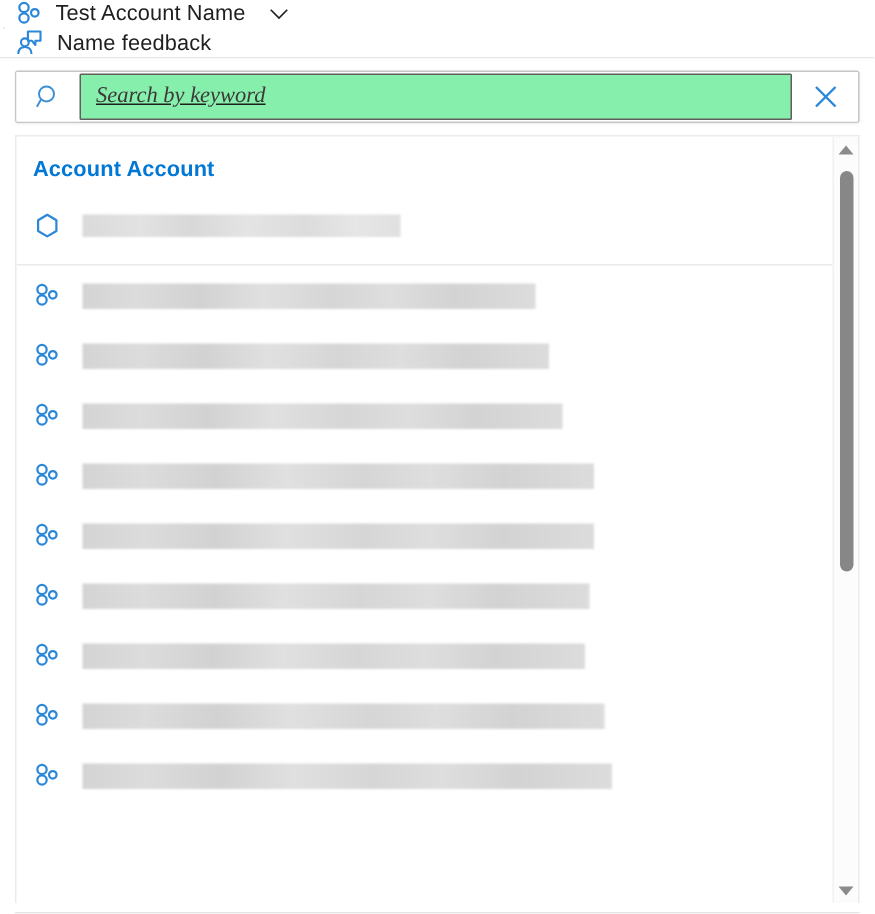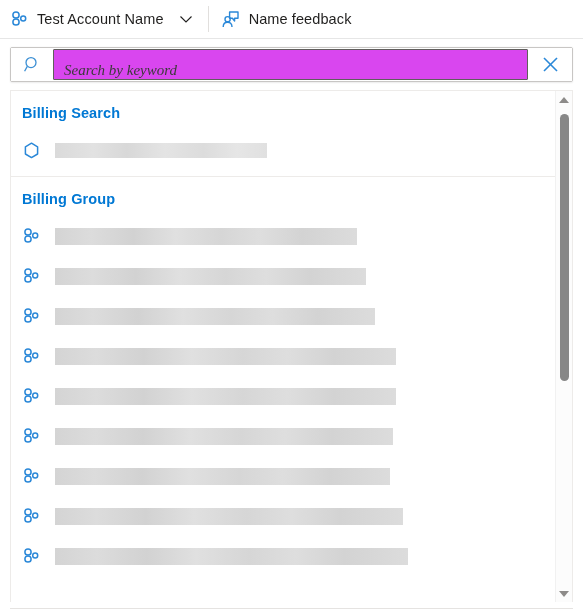--- a/index.html
+++ b/index.html
@@ -13,24 +13,24 @@
     font-family: "Liberation Sans", sans-serif;
     overflow: hidden;
     position: relative;
     color: #201f1e;
   }
 
   
   .cmdbar {
     height: 39px;
     display: flex;
-    align-items: center;
     background: #ffffff;
     border-bottom: 1px solid #e6e6e6;
     box-sizing: border-box;
+    flex-direction: column;
   }
   .cmd-item {
     display: flex;
     align-items: center;
     height: 39px;
     padding: 0 12px 0 10px;
     cursor: default;
     box-sizing: border-box;
   }
   .cmd-label {
@@ -79,22 +79,23 @@
     flex: 0 0 auto;
     background: #fff;
   }
   .search-field {
     flex: 1 1 auto;
     border: 1px solid #605e5c;
     border-radius: 1px;
     margin: 1px 0;
     min-width: 0;
     display: flex;
-    align-items: flex-end;
-    background: #d946ef;
+    align-items: center;
+    background: #86efac;
+    text-decoration: underline;
   }
   .search-field input {
     width: 100%;
     border: 0;
     outline: none;
     font-family: "Liberation Serif", serif;
     font-size: 15px;
     font-style: italic;
     color: #3b3a39;
     padding: 0 10px;
@@ -277,34 +278,33 @@
       </span>
     </div>
   </div>
 </div>
 
 <div class="panel">
 
   <div class="list-viewport">
 
     <div>
-      <div class="group-header">Billing Search</div>
+      <div class="group-header">Account Account</div>
       <div class="row">
         <span class="ricon">
           <svg width="19" height="19" viewBox="0 0 19 19">
             <path d="M9.5 2.2 L15.6 5.8 L15.6 13 L9.5 16.6 L3.4 13 L3.4 5.8 Z" fill="none" stroke="#2b88d8" stroke-width="1.5" stroke-linejoin="round"></path>
           </svg>
         </span>
         <span class="redact acct" style="width:212px"></span>
       </div>
       <div class="group-sep"></div>
     </div>
 
     <div>
-      <div class="group-header">Billing Group</div>
 
       <div class="row">
         <span class="ricon">
           <svg width="18" height="18" viewBox="0 0 18 18">
             <circle cx="6" cy="5" r="3.1" fill="none" stroke="#2b88d8" stroke-width="1.5"></circle>
             <circle cx="6" cy="12" r="3.1" fill="none" stroke="#2b88d8" stroke-width="1.5"></circle>
             <circle cx="13.2" cy="8.5" r="2.5" fill="none" stroke="#2b88d8" stroke-width="1.5"></circle>
           </svg>
         </span>
         <span class="redact" style="width:302px"></span>

